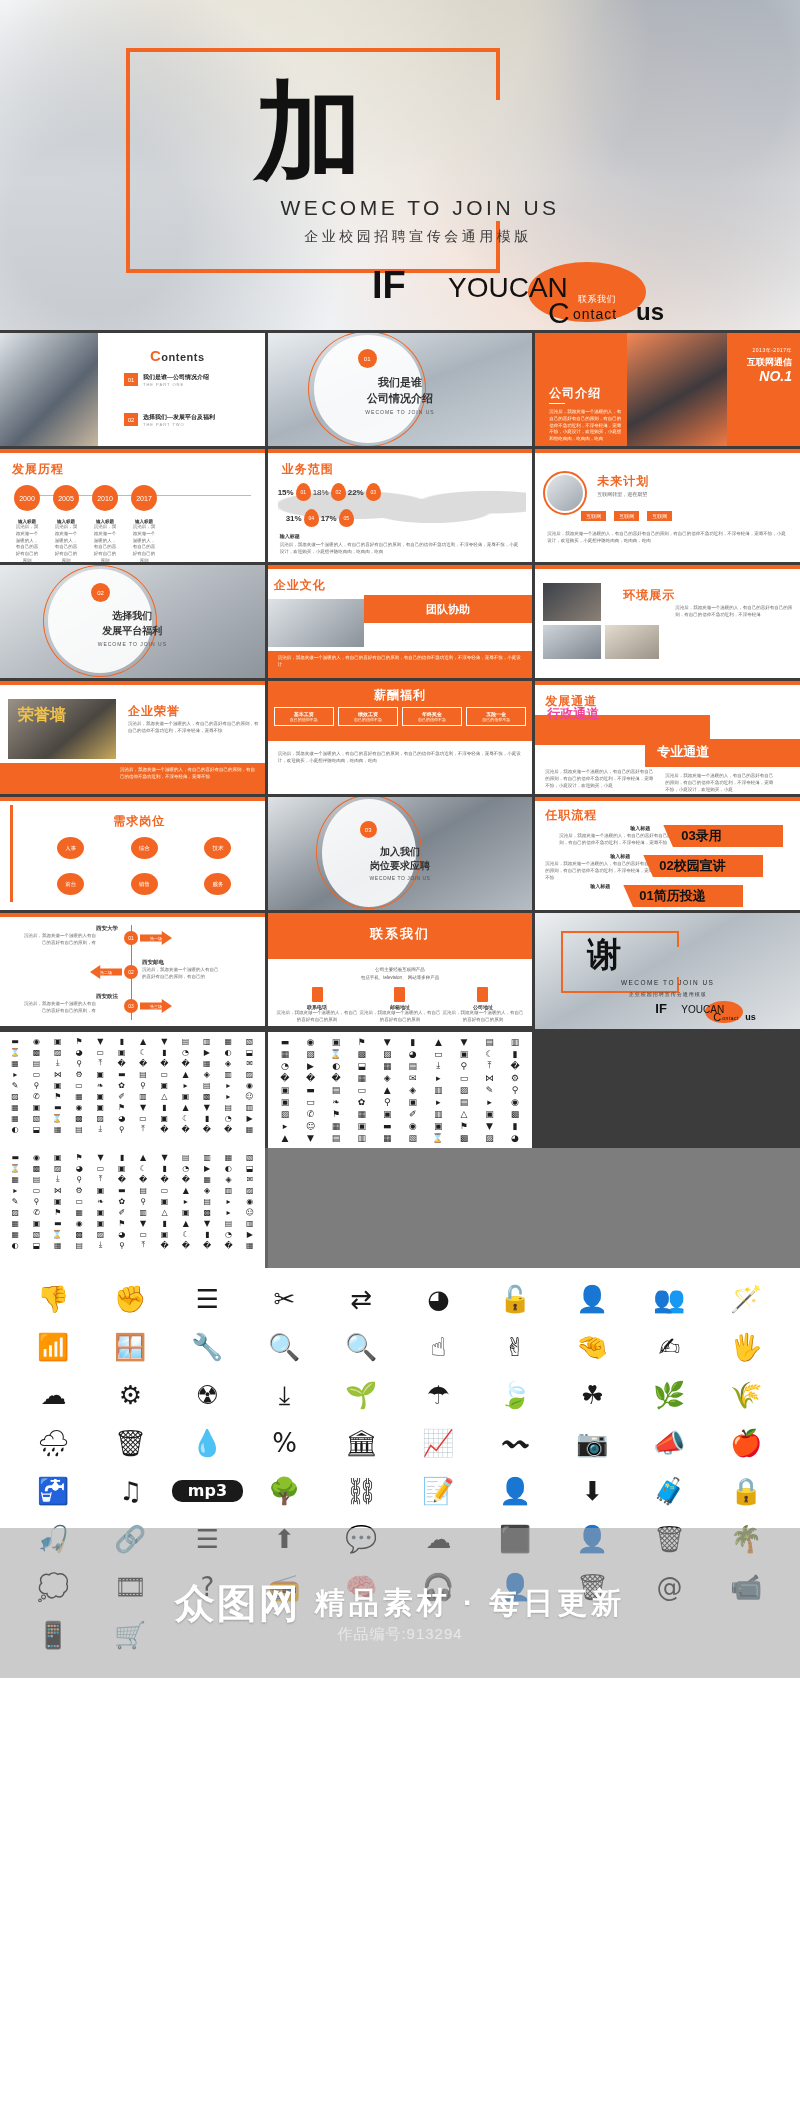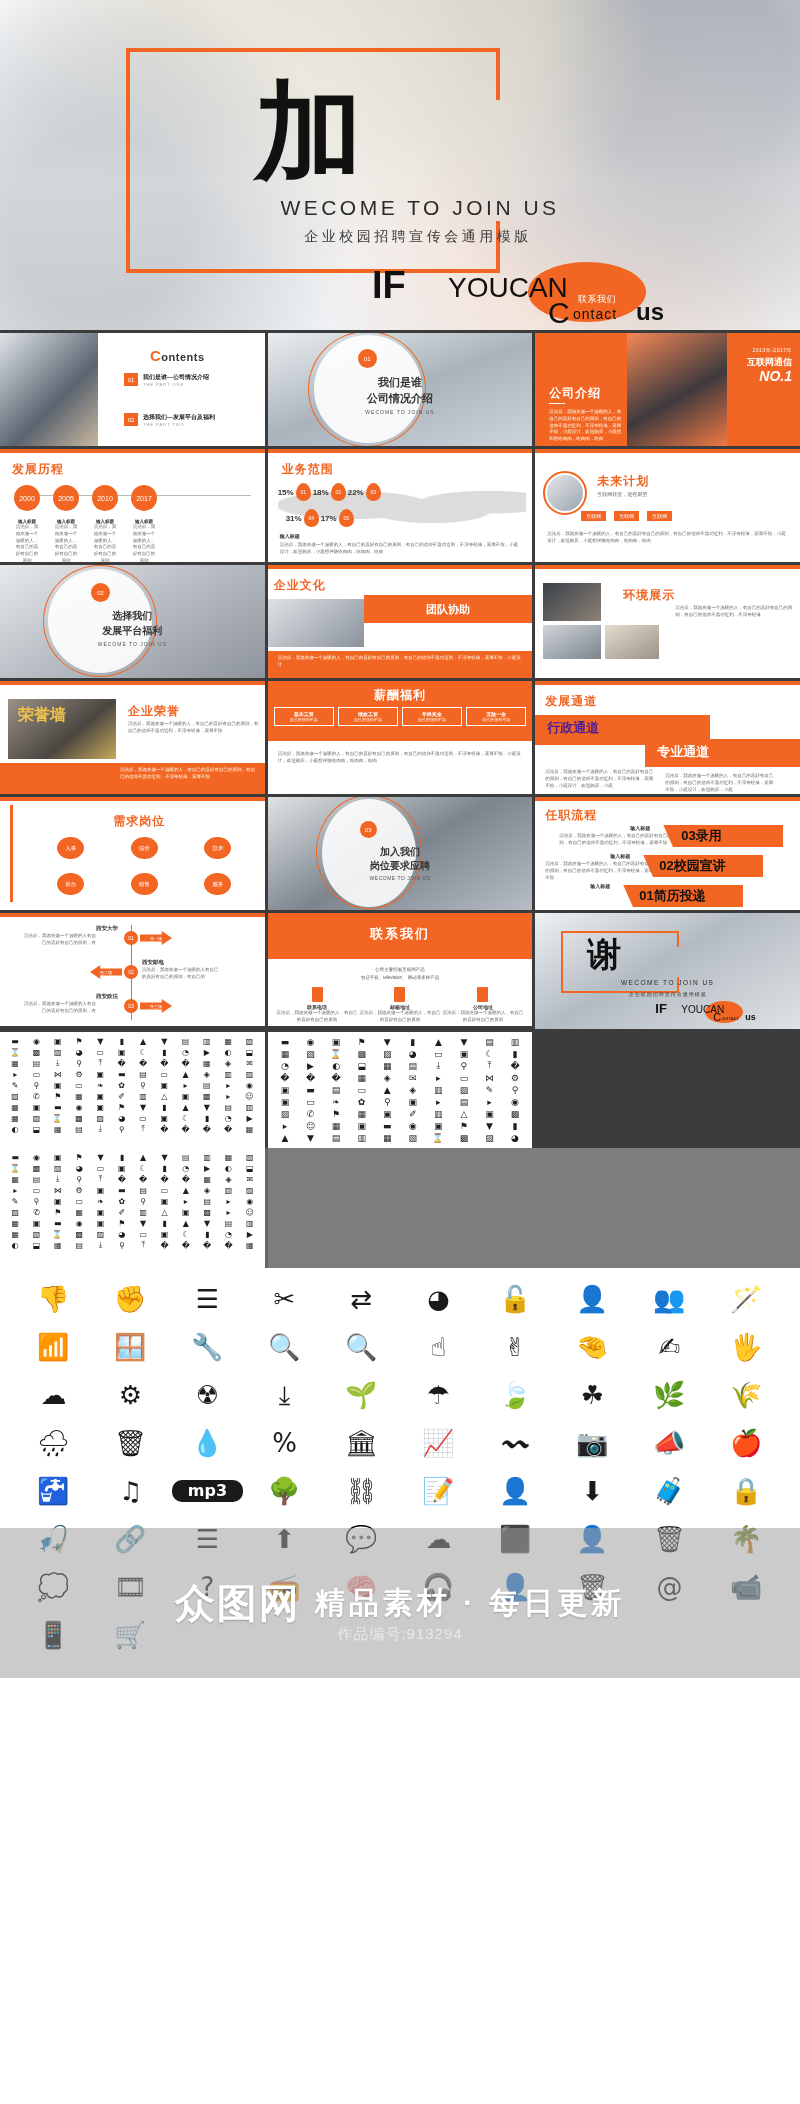--- a/index.html
+++ b/index.html
@@ -222,21 +222,21 @@
   </div>
 
 
   <div class="slide">
     <div class="bar-top"></div>
     <div class="s-title" style="left:14px;top:12px;">业务范围</div>
     <div style="position:absolute;left:10px;top:30px;right:6px;height:58px;background:radial-gradient(ellipse at 30% 45%, #dcdcdc 0 30%, transparent 32%), radial-gradient(ellipse at 62% 55%, #dcdcdc 0 26%, transparent 28%), radial-gradient(ellipse at 85% 40%, #dcdcdc 0 22%, transparent 24%);"></div>
     <div style="position:absolute;left:10px;top:34px;display:flex;align-items:center;gap:2px;">
       <span style="font-size:8px;color:#333;font-weight:700;">15%</span>
       <span class="circleO" style="position:relative;width:15px;height:18px;border-radius:50% 50% 50% 50%/60% 60% 40% 40%;font-size:5px;">01</span>
-      <span style="font-size:8px;color:#333;font-weight:700;">18%</span>
+      <span style="font-size:8px;color:#333;font-weight:400;">18%</span>
       <span class="circleO" style="position:relative;width:15px;height:18px;border-radius:50% 50% 50% 50%/60% 60% 40% 40%;font-size:5px;">02</span>
       <span style="font-size:8px;color:#333;font-weight:700;">22%</span>
       <span class="circleO" style="position:relative;width:15px;height:18px;border-radius:50% 50% 50% 50%/60% 60% 40% 40%;font-size:5px;">03</span>
     </div>
     <div style="position:absolute;left:18px;top:60px;display:flex;align-items:center;gap:2px;">
       <span style="font-size:8px;color:#333;font-weight:700;">31%</span>
       <span class="circleO" style="position:relative;width:15px;height:18px;border-radius:50% 50% 50% 50%/60% 60% 40% 40%;font-size:5px;">04</span>
       <span style="font-size:8px;color:#333;font-weight:700;">17%</span>
       <span class="circleO" style="position:relative;width:15px;height:18px;border-radius:50% 50% 50% 50%/60% 60% 40% 40%;font-size:5px;">05</span>
     </div>
@@ -319,21 +319,21 @@
           <div style="font-size:4px;color:#ffe;">自己的信仰不急</div>
         </div>
     </div>
     <div class="tiny" style="position:absolute;left:10px;top:70px;right:8px;">沉沦后，我愿意做一个温暖的人，有自己的喜好有自己的原则，有自己的信仰不急功近利，不浮夸轻薄，宠辱不惊，小庭设计，欢迎购买，小庭想伴随吃肉肉，吃肉肉，吃肉</div>
   </div>
 
   <div class="slide">
     <div class="bar-top"></div>
     <div class="s-title" style="left:10px;top:12px;">发展通道</div>
     <div class="orangebg" style="left:0;top:34px;width:175px;height:30px;"></div>
-    <div style="position:absolute;left:12px;top:38px;font-size:13px;color:#4c1d95;font-weight:700;">行政通道</div>
+    <div style="position:absolute;left:12px;top:24px;font-size:13px;color:#ec4899;font-weight:700;">行政通道</div>
     <div class="orangebg" style="left:110px;top:58px;width:157px;height:28px;"></div>
     <div style="position:absolute;left:122px;top:62px;font-size:13px;color:#fff;font-weight:700;">专业通道</div>
     <div class="tiny" style="position:absolute;left:10px;top:88px;width:110px;">沉沦后，我愿意做一个温暖的人，有自己的喜好有自己的原则，有自己的信仰不急功近利，不浮夸轻薄，宠辱不惊，小庭设计，欢迎购买，小庭</div>
     <div class="tiny" style="position:absolute;left:130px;top:92px;width:110px;">沉沦后，我愿意做一个温暖的人，有自己的喜好有自己的原则，有自己的信仰不急功近利，不浮夸轻薄，宠辱不惊，小庭设计，欢迎购买，小庭</div>
   </div>
 
   <div class="slide">
     <div class="bar-top"></div>
     <div style="position:absolute;left:10px;top:8px;bottom:8px;width:3px;background:#f26522;"></div>
     <div style="position:absolute;left:0;right:0;top:16px;text-align:center;font-size:12px;color:#f26522;font-weight:700;letter-spacing:1px;padding-left:14px;">需求岗位</div>

